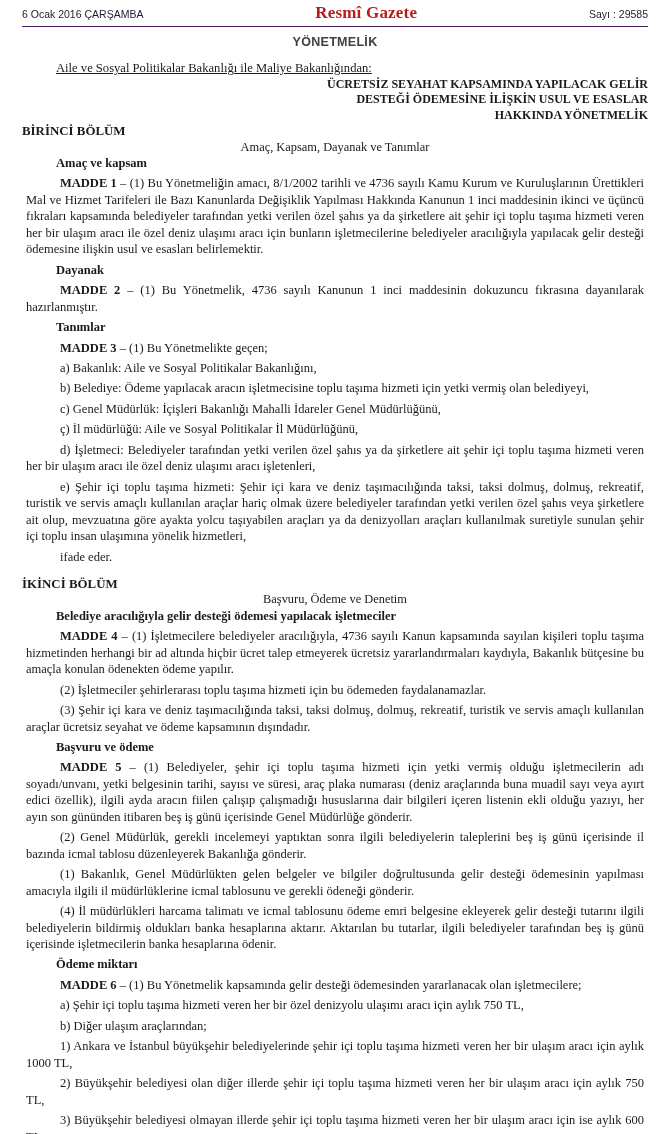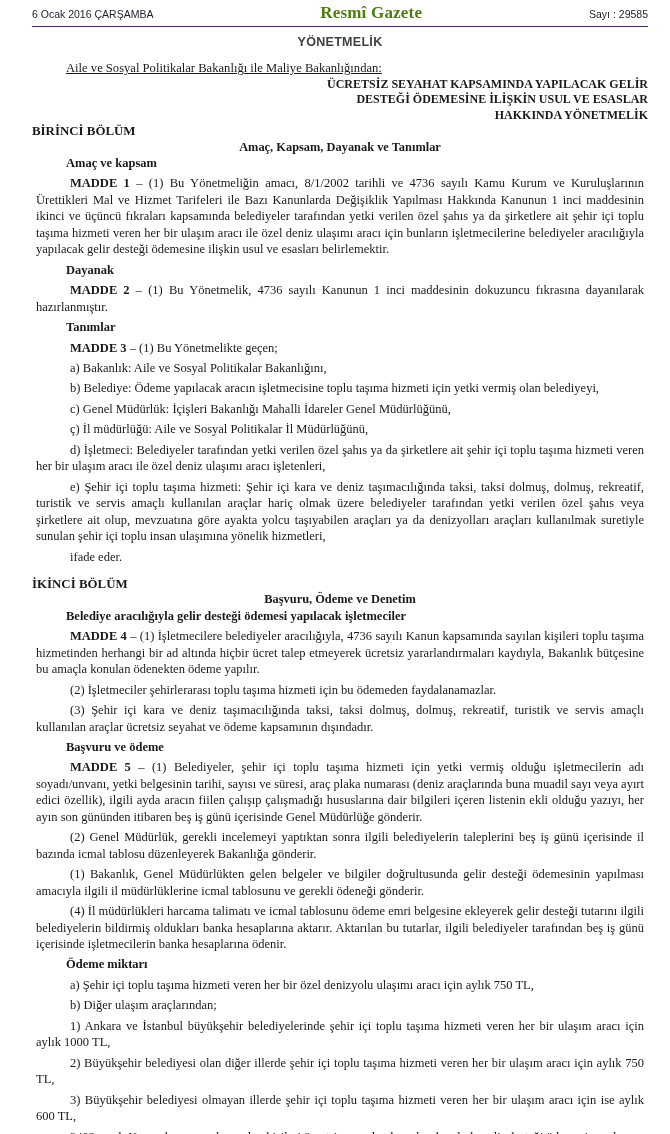--- a/index.html
+++ b/index.html
@@ -12,21 +12,21 @@
     width: 670px;
     height: 1134px;
     overflow: hidden;
     font-family: "Liberation Serif", "DejaVu Serif", serif;
     color: #1a1a1a;
   }
   .page {
     width: 670px;
     height: 1134px;
     box-sizing: border-box;
-    padding: 0 22px 0 32px;
+    padding: 0 22px 0 22px;
     position: relative;
   }
 
   
   .masthead {
     display: flex;
     align-items: baseline;
     justify-content: space-between;
     height: 22px;
     padding-top: 3px;
@@ -39,21 +39,21 @@
     white-space: nowrap;
   }
   .masthead-date { flex: 0 0 auto; }
   .masthead-issue { flex: 0 0 auto; }
   .masthead-title {
     flex: 1 1 auto;
     text-align: center;
     font-family: "Liberation Serif", "DejaVu Serif", serif;
     font-weight: bold;
     font-size: 17px;
-    color: #4d7c0f;
+    color: #b91c1c;
     letter-spacing: .2px;
   }
   .rule {
     border: 0;
     border-top: 1.3px solid #4a2060;
     margin: 1px 0 0 0;
     height: 0;
   }
 
   
@@ -79,21 +79,21 @@
   }
   .bolum {
     text-align: left;
     font-weight: bold;
     font-size: 12.9px;
     line-height: 15.4px;
     margin-top: 1px;
   }
   .bolum-sub {
     text-align: center;
-    font-weight: bold;
+    font-weight: normal;
     font-size: 12.4px;
     line-height: 15.4px;
   }
   .section-gap { height: 7px; }
 
   
   .para {
     text-align: justify;
     text-justify: inter-word;
     font-size: 12.5px;
@@ -163,20 +163,21 @@
   <p class="para">(2) İşletmeciler şehirlerarası toplu taşıma hizmeti için bu ödemeden faydalanamazlar.</p>
   <p class="para">(3) Şehir içi kara ve deniz taşımacılığında taksi, taksi dolmuş, dolmuş, rekreatif, turistik ve servis amaçlı kullanılan araçlar ücretsiz seyahat ve ödeme kapsamının dışındadır.</p>
 
   <p class="head">Başvuru ve ödeme</p>
   <p class="para"><span class="madde">MADDE 5</span><span> – (1) Belediyeler, şehir içi toplu taşıma hizmeti için yetki vermiş olduğu işletmecilerin adı soyadı/unvanı, yetki belgesinin tarihi, sayısı ve süresi, araç plaka numarası (deniz araçlarında buna muadil sayı veya ayırt edici özellik), ilgili ayda aracın fiilen çalışıp çalışmadığı hususlarına dair bilgileri içeren listenin ekli olduğu yazıyı, her ayın son gününden itibaren beş iş günü içerisinde Genel Müdürlüğe gönderir.</span></p>
   <p class="para">(2) Genel Müdürlük, gerekli incelemeyi yaptıktan sonra ilgili belediyelerin taleplerini beş iş günü içerisinde il bazında icmal tablosu düzenleyerek Bakanlığa gönderir.</p>
   <p class="para">(1) Bakanlık, Genel Müdürlükten gelen belgeler ve bilgiler doğrultusunda gelir desteği ödemesinin yapılması amacıyla ilgili il müdürlüklerine icmal tablosunu ve gerekli ödeneği gönderir.</p>
   <p class="para">(4) İl müdürlükleri harcama talimatı ve icmal tablosunu ödeme emri belgesine ekleyerek gelir desteği tutarını ilgili belediyelerin bildirmiş oldukları banka hesaplarına aktarır. Aktarılan bu tutarlar, ilgili belediyeler tarafından beş iş günü içerisinde işletmecilerin banka hesaplarına ödenir.</p>
 
   <p class="head">Ödeme miktarı</p>
+  <p class="para"><span class="madde">MADDE 6</span><span> – (1) Bu Yönetmelik kapsamında gelir desteği ödemesinden yararlanacak olan işletmecilere;</span></p>
   <p class="para">a) Şehir içi toplu taşıma hizmeti veren her bir özel denizyolu ulaşımı aracı için aylık 750 TL,</p>
   <p class="para">b) Diğer ulaşım araçlarından;</p>
   <p class="para">1) Ankara ve İstanbul büyükşehir belediyelerinde şehir içi toplu taşıma hizmeti veren her bir ulaşım aracı için aylık 1000 TL,</p>
   <p class="para">2) Büyükşehir belediyesi olan diğer illerde şehir içi toplu taşıma hizmeti veren her bir ulaşım aracı için aylık 750 TL,</p>
   <p class="para">3) Büyükşehir belediyesi olmayan illerde şehir içi toplu taşıma hizmeti veren her bir ulaşım aracı için ise aylık 600 TL,</p>
   <p class="para">3492 sayılı Kanun kapsamında sayılan kişileri ücretsiz yararlandırmaları kaydıyla gelir desteği ödemesi yapılır.</p>
 
 </div>
 
 </body></html>

